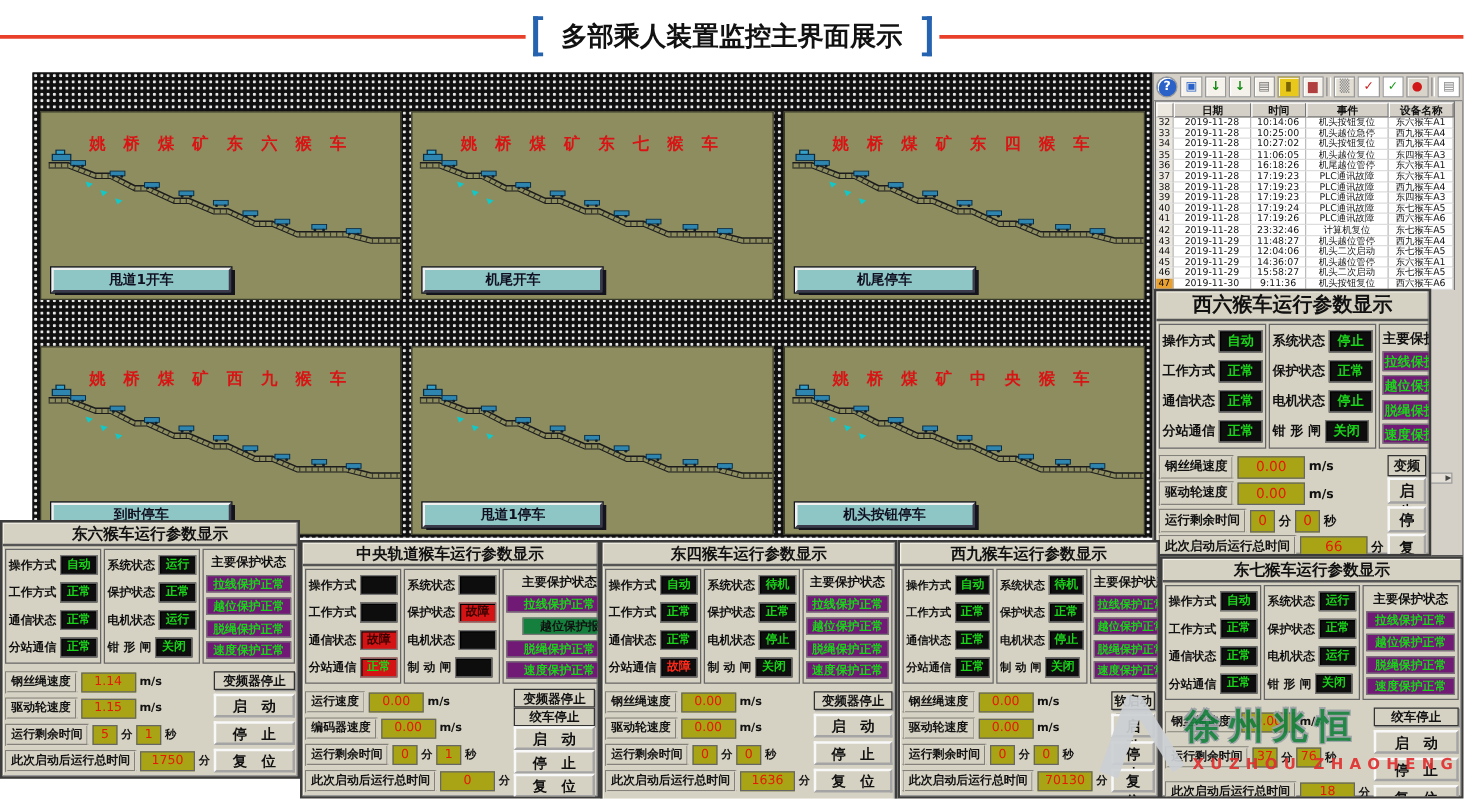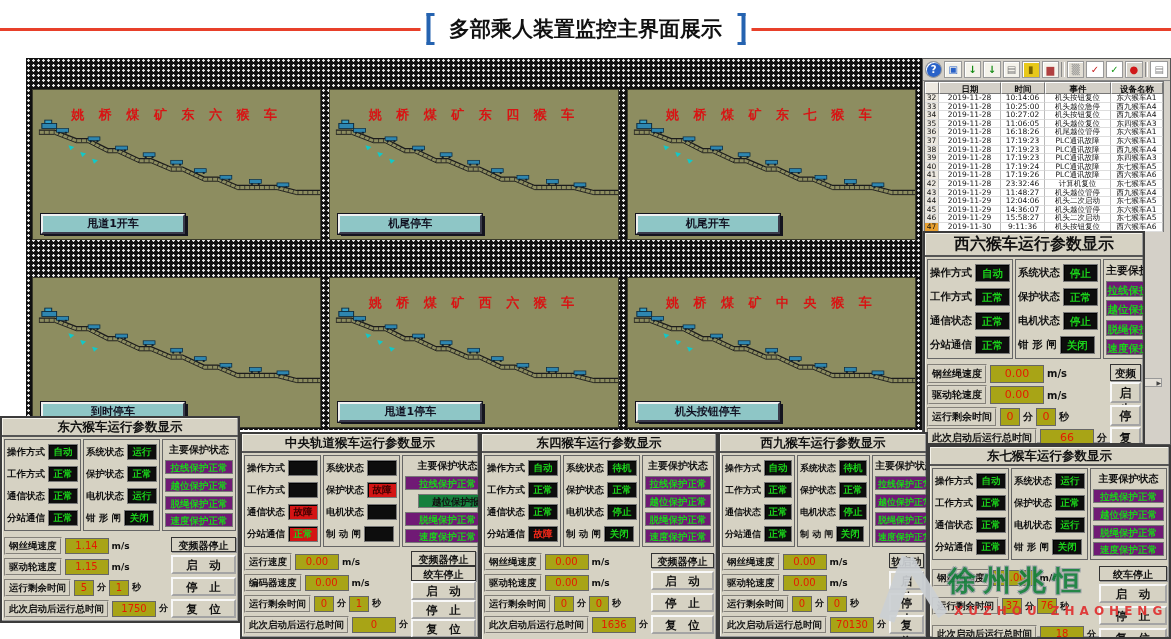--- a/index.html
+++ b/index.html
@@ -169,20 +169,81 @@
             <circle cx="-3.5" cy="-0.8" r="1.2" fill="#10202e"></circle>
             <circle cx="3.5" cy="-0.8" r="1.2" fill="#10202e"></circle>
           </g>
           <polygon points="36,66 42,68 38,72" fill="#12c8c8"></polygon>
           <polygon points="48,74 54,76 50,80" fill="#12c8c8"></polygon>
           <polygon points="60,82 66,84 62,88" fill="#12c8c8"></polygon>
         </svg>
         <div class="mbtn">甩道1开车</div>
       </div>
       <div class="mpanel">
+        <div class="mtitle">姚 桥 煤 矿 东 七 猴 车</div>
+        <svg class="terrain" viewBox="0 0 292 178" preserveAspectRatio="none">
+          <path d="M6,48 h16 l22,10 h12 l20,12 h10 l22,12 h12 l20,10 h12 l22,12 h14 l20,10 h40 l20,6 h26" fill="none" stroke="#3c3c30" stroke-width="4" stroke-dasharray="1 4" transform="translate(0,2.5)"></path>
+          <path d="M6,48 h16 l22,10 h12 l20,12 h10 l22,12 h12 l20,10 h12 l22,12 h14 l20,10 h40 l20,6 h26" fill="none" stroke="#1c1c1c" stroke-width="1.4"></path>
+          <path d="M6,48 h16 l22,10 h12 l20,12 h10 l22,12 h12 l20,10 h12 l22,12 h14 l20,10 h40 l20,6 h26" fill="none" stroke="#1c1c1c" stroke-width="1" transform="translate(0,5)"></path>
+          <g transform="translate(9,40)">
+            <rect x="0" y="0" width="15" height="6" fill="#2e86b0" stroke="#0a2a40"></rect>
+            <rect x="3" y="-4" width="7" height="4" fill="#35a0c8" stroke="#0a2a40"></rect>
+          </g>
+          <g transform="translate(30,52)">
+            <rect x="-6" y="-6" width="12" height="4.5" fill="#2e86b0" stroke="#0a2a40" stroke-width="0.8"></rect>
+            <circle cx="-3.5" cy="-0.8" r="1.2" fill="#10202e"></circle>
+            <circle cx="3.5" cy="-0.8" r="1.2" fill="#10202e"></circle>
+          </g>
+          <g transform="translate(62,62)">
+            <rect x="-6" y="-6" width="12" height="4.5" fill="#2e86b0" stroke="#0a2a40" stroke-width="0.8"></rect>
+            <circle cx="-3.5" cy="-0.8" r="1.2" fill="#10202e"></circle>
+            <circle cx="3.5" cy="-0.8" r="1.2" fill="#10202e"></circle>
+          </g>
+          <g transform="translate(90,73)">
+            <rect x="-6" y="-6" width="12" height="4.5" fill="#2e86b0" stroke="#0a2a40" stroke-width="0.8"></rect>
+            <circle cx="-3.5" cy="-0.8" r="1.2" fill="#10202e"></circle>
+            <circle cx="3.5" cy="-0.8" r="1.2" fill="#10202e"></circle>
+          </g>
+          <g transform="translate(118,81)">
+            <rect x="-6" y="-6" width="12" height="4.5" fill="#2e86b0" stroke="#0a2a40" stroke-width="0.8"></rect>
+            <circle cx="-3.5" cy="-0.8" r="1.2" fill="#10202e"></circle>
+            <circle cx="3.5" cy="-0.8" r="1.2" fill="#10202e"></circle>
+          </g>
+          <g transform="translate(146,90)">
+            <rect x="-6" y="-6" width="12" height="4.5" fill="#2e86b0" stroke="#0a2a40" stroke-width="0.8"></rect>
+            <circle cx="-3.5" cy="-0.8" r="1.2" fill="#10202e"></circle>
+            <circle cx="3.5" cy="-0.8" r="1.2" fill="#10202e"></circle>
+          </g>
+          <g transform="translate(170,100)">
+            <rect x="-6" y="-6" width="12" height="4.5" fill="#2e86b0" stroke="#0a2a40" stroke-width="0.8"></rect>
+            <circle cx="-3.5" cy="-0.8" r="1.2" fill="#10202e"></circle>
+            <circle cx="3.5" cy="-0.8" r="1.2" fill="#10202e"></circle>
+          </g>
+          <g transform="translate(196,108)">
+            <rect x="-6" y="-6" width="12" height="4.5" fill="#2e86b0" stroke="#0a2a40" stroke-width="0.8"></rect>
+            <circle cx="-3.5" cy="-0.8" r="1.2" fill="#10202e"></circle>
+            <circle cx="3.5" cy="-0.8" r="1.2" fill="#10202e"></circle>
+          </g>
+          <g transform="translate(226,113)">
+            <rect x="-6" y="-6" width="12" height="4.5" fill="#2e86b0" stroke="#0a2a40" stroke-width="0.8"></rect>
+            <circle cx="-3.5" cy="-0.8" r="1.2" fill="#10202e"></circle>
+            <circle cx="3.5" cy="-0.8" r="1.2" fill="#10202e"></circle>
+          </g>
+          <g transform="translate(254,117)">
+            <rect x="-6" y="-6" width="12" height="4.5" fill="#2e86b0" stroke="#0a2a40" stroke-width="0.8"></rect>
+            <circle cx="-3.5" cy="-0.8" r="1.2" fill="#10202e"></circle>
+            <circle cx="3.5" cy="-0.8" r="1.2" fill="#10202e"></circle>
+          </g>
+          <polygon points="36,66 42,68 38,72" fill="#12c8c8"></polygon>
+          <polygon points="48,74 54,76 50,80" fill="#12c8c8"></polygon>
+          <polygon points="60,82 66,84 62,88" fill="#12c8c8"></polygon>
+        </svg>
+        <div class="mbtn">机尾开车</div>
+      </div>
+      <div class="mpanel">
         <div class="mtitle">姚 桥 煤 矿 东 四 猴 车</div>
         <svg class="terrain" viewBox="0 0 292 178" preserveAspectRatio="none">
           <path d="M6,48 h16 l22,10 h12 l20,12 h10 l22,12 h12 l20,10 h12 l22,12 h14 l20,10 h40 l20,6 h26" fill="none" stroke="#3c3c30" stroke-width="4" stroke-dasharray="1 4" transform="translate(0,2.5)"></path>
           <path d="M6,48 h16 l22,10 h12 l20,12 h10 l22,12 h12 l20,10 h12 l22,12 h14 l20,10 h40 l20,6 h26" fill="none" stroke="#1c1c1c" stroke-width="1.4"></path>
           <path d="M6,48 h16 l22,10 h12 l20,12 h10 l22,12 h12 l20,10 h12 l22,12 h14 l20,10 h40 l20,6 h26" fill="none" stroke="#1c1c1c" stroke-width="1" transform="translate(0,5)"></path>
           <g transform="translate(9,40)">
             <rect x="0" y="0" width="15" height="6" fill="#2e86b0" stroke="#0a2a40"></rect>
             <rect x="3" y="-4" width="7" height="4" fill="#35a0c8" stroke="#0a2a40"></rect>
           </g>
           <g transform="translate(30,52)">
@@ -230,21 +291,21 @@
             <circle cx="-3.5" cy="-0.8" r="1.2" fill="#10202e"></circle>
             <circle cx="3.5" cy="-0.8" r="1.2" fill="#10202e"></circle>
           </g>
           <polygon points="36,66 42,68 38,72" fill="#12c8c8"></polygon>
           <polygon points="48,74 54,76 50,80" fill="#12c8c8"></polygon>
           <polygon points="60,82 66,84 62,88" fill="#12c8c8"></polygon>
         </svg>
         <div class="mbtn">机尾停车</div>
       </div>
       <div class="mpanel">
-        <div class="mtitle">姚 桥 煤 矿 东 七 猴 车</div>
+        <div class="mtitle">姚 桥 煤 矿 西 九 猴 车</div>
         <svg class="terrain" viewBox="0 0 292 178" preserveAspectRatio="none">
           <path d="M6,48 h16 l22,10 h12 l20,12 h10 l22,12 h12 l20,10 h12 l22,12 h14 l20,10 h40 l20,6 h26" fill="none" stroke="#3c3c30" stroke-width="4" stroke-dasharray="1 4" transform="translate(0,2.5)"></path>
           <path d="M6,48 h16 l22,10 h12 l20,12 h10 l22,12 h12 l20,10 h12 l22,12 h14 l20,10 h40 l20,6 h26" fill="none" stroke="#1c1c1c" stroke-width="1.4"></path>
           <path d="M6,48 h16 l22,10 h12 l20,12 h10 l22,12 h12 l20,10 h12 l22,12 h14 l20,10 h40 l20,6 h26" fill="none" stroke="#1c1c1c" stroke-width="1" transform="translate(0,5)"></path>
           <g transform="translate(9,40)">
             <rect x="0" y="0" width="15" height="6" fill="#2e86b0" stroke="#0a2a40"></rect>
             <rect x="3" y="-4" width="7" height="4" fill="#35a0c8" stroke="#0a2a40"></rect>
           </g>
           <g transform="translate(30,52)">
             <rect x="-6" y="-6" width="12" height="4.5" fill="#2e86b0" stroke="#0a2a40" stroke-width="0.8"></rect>
@@ -288,84 +349,23 @@
           </g>
           <g transform="translate(254,117)">
             <rect x="-6" y="-6" width="12" height="4.5" fill="#2e86b0" stroke="#0a2a40" stroke-width="0.8"></rect>
             <circle cx="-3.5" cy="-0.8" r="1.2" fill="#10202e"></circle>
             <circle cx="3.5" cy="-0.8" r="1.2" fill="#10202e"></circle>
           </g>
           <polygon points="36,66 42,68 38,72" fill="#12c8c8"></polygon>
           <polygon points="48,74 54,76 50,80" fill="#12c8c8"></polygon>
           <polygon points="60,82 66,84 62,88" fill="#12c8c8"></polygon>
         </svg>
-        <div class="mbtn">机尾开车</div>
+        <div class="mbtn">到时停车</div>
       </div>
       <div class="mpanel">
-        <svg class="terrain" viewBox="0 0 292 178" preserveAspectRatio="none">
-          <path d="M6,48 h16 l22,10 h12 l20,12 h10 l22,12 h12 l20,10 h12 l22,12 h14 l20,10 h40 l20,6 h26" fill="none" stroke="#3c3c30" stroke-width="4" stroke-dasharray="1 4" transform="translate(0,2.5)"></path>
-          <path d="M6,48 h16 l22,10 h12 l20,12 h10 l22,12 h12 l20,10 h12 l22,12 h14 l20,10 h40 l20,6 h26" fill="none" stroke="#1c1c1c" stroke-width="1.4"></path>
-          <path d="M6,48 h16 l22,10 h12 l20,12 h10 l22,12 h12 l20,10 h12 l22,12 h14 l20,10 h40 l20,6 h26" fill="none" stroke="#1c1c1c" stroke-width="1" transform="translate(0,5)"></path>
-          <g transform="translate(9,40)">
-            <rect x="0" y="0" width="15" height="6" fill="#2e86b0" stroke="#0a2a40"></rect>
-            <rect x="3" y="-4" width="7" height="4" fill="#35a0c8" stroke="#0a2a40"></rect>
-          </g>
-          <g transform="translate(30,52)">
-            <rect x="-6" y="-6" width="12" height="4.5" fill="#2e86b0" stroke="#0a2a40" stroke-width="0.8"></rect>
-            <circle cx="-3.5" cy="-0.8" r="1.2" fill="#10202e"></circle>
-            <circle cx="3.5" cy="-0.8" r="1.2" fill="#10202e"></circle>
-          </g>
-          <g transform="translate(62,62)">
-            <rect x="-6" y="-6" width="12" height="4.5" fill="#2e86b0" stroke="#0a2a40" stroke-width="0.8"></rect>
-            <circle cx="-3.5" cy="-0.8" r="1.2" fill="#10202e"></circle>
-            <circle cx="3.5" cy="-0.8" r="1.2" fill="#10202e"></circle>
-          </g>
-          <g transform="translate(90,73)">
-            <rect x="-6" y="-6" width="12" height="4.5" fill="#2e86b0" stroke="#0a2a40" stroke-width="0.8"></rect>
-            <circle cx="-3.5" cy="-0.8" r="1.2" fill="#10202e"></circle>
-            <circle cx="3.5" cy="-0.8" r="1.2" fill="#10202e"></circle>
-          </g>
-          <g transform="translate(118,81)">
-            <rect x="-6" y="-6" width="12" height="4.5" fill="#2e86b0" stroke="#0a2a40" stroke-width="0.8"></rect>
-            <circle cx="-3.5" cy="-0.8" r="1.2" fill="#10202e"></circle>
-            <circle cx="3.5" cy="-0.8" r="1.2" fill="#10202e"></circle>
-          </g>
-          <g transform="translate(146,90)">
-            <rect x="-6" y="-6" width="12" height="4.5" fill="#2e86b0" stroke="#0a2a40" stroke-width="0.8"></rect>
-            <circle cx="-3.5" cy="-0.8" r="1.2" fill="#10202e"></circle>
-            <circle cx="3.5" cy="-0.8" r="1.2" fill="#10202e"></circle>
-          </g>
-          <g transform="translate(170,100)">
-            <rect x="-6" y="-6" width="12" height="4.5" fill="#2e86b0" stroke="#0a2a40" stroke-width="0.8"></rect>
-            <circle cx="-3.5" cy="-0.8" r="1.2" fill="#10202e"></circle>
-            <circle cx="3.5" cy="-0.8" r="1.2" fill="#10202e"></circle>
-          </g>
-          <g transform="translate(196,108)">
-            <rect x="-6" y="-6" width="12" height="4.5" fill="#2e86b0" stroke="#0a2a40" stroke-width="0.8"></rect>
-            <circle cx="-3.5" cy="-0.8" r="1.2" fill="#10202e"></circle>
-            <circle cx="3.5" cy="-0.8" r="1.2" fill="#10202e"></circle>
-          </g>
-          <g transform="translate(226,113)">
-            <rect x="-6" y="-6" width="12" height="4.5" fill="#2e86b0" stroke="#0a2a40" stroke-width="0.8"></rect>
-            <circle cx="-3.5" cy="-0.8" r="1.2" fill="#10202e"></circle>
-            <circle cx="3.5" cy="-0.8" r="1.2" fill="#10202e"></circle>
-          </g>
-          <g transform="translate(254,117)">
-            <rect x="-6" y="-6" width="12" height="4.5" fill="#2e86b0" stroke="#0a2a40" stroke-width="0.8"></rect>
-            <circle cx="-3.5" cy="-0.8" r="1.2" fill="#10202e"></circle>
-            <circle cx="3.5" cy="-0.8" r="1.2" fill="#10202e"></circle>
-          </g>
-          <polygon points="36,66 42,68 38,72" fill="#12c8c8"></polygon>
-          <polygon points="48,74 54,76 50,80" fill="#12c8c8"></polygon>
-          <polygon points="60,82 66,84 62,88" fill="#12c8c8"></polygon>
-        </svg>
-        <div class="mbtn">到时停车</div>
-      </div>
-      <div class="mpanel">
-        <div class="mtitle">姚 桥 煤 矿 西 六 猴 车</div>
         <svg class="terrain" viewBox="0 0 292 178" preserveAspectRatio="none">
           <path d="M6,48 h16 l22,10 h12 l20,12 h10 l22,12 h12 l20,10 h12 l22,12 h14 l20,10 h40 l20,6 h26" fill="none" stroke="#3c3c30" stroke-width="4" stroke-dasharray="1 4" transform="translate(0,2.5)"></path>
           <path d="M6,48 h16 l22,10 h12 l20,12 h10 l22,12 h12 l20,10 h12 l22,12 h14 l20,10 h40 l20,6 h26" fill="none" stroke="#1c1c1c" stroke-width="1.4"></path>
           <path d="M6,48 h16 l22,10 h12 l20,12 h10 l22,12 h12 l20,10 h12 l22,12 h14 l20,10 h40 l20,6 h26" fill="none" stroke="#1c1c1c" stroke-width="1" transform="translate(0,5)"></path>
           <g transform="translate(9,40)">
             <rect x="0" y="0" width="15" height="6" fill="#2e86b0" stroke="#0a2a40"></rect>
             <rect x="3" y="-4" width="7" height="4" fill="#35a0c8" stroke="#0a2a40"></rect>
           </g>
           <g transform="translate(30,52)">
             <rect x="-6" y="-6" width="12" height="4.5" fill="#2e86b0" stroke="#0a2a40" stroke-width="0.8"></rect>

